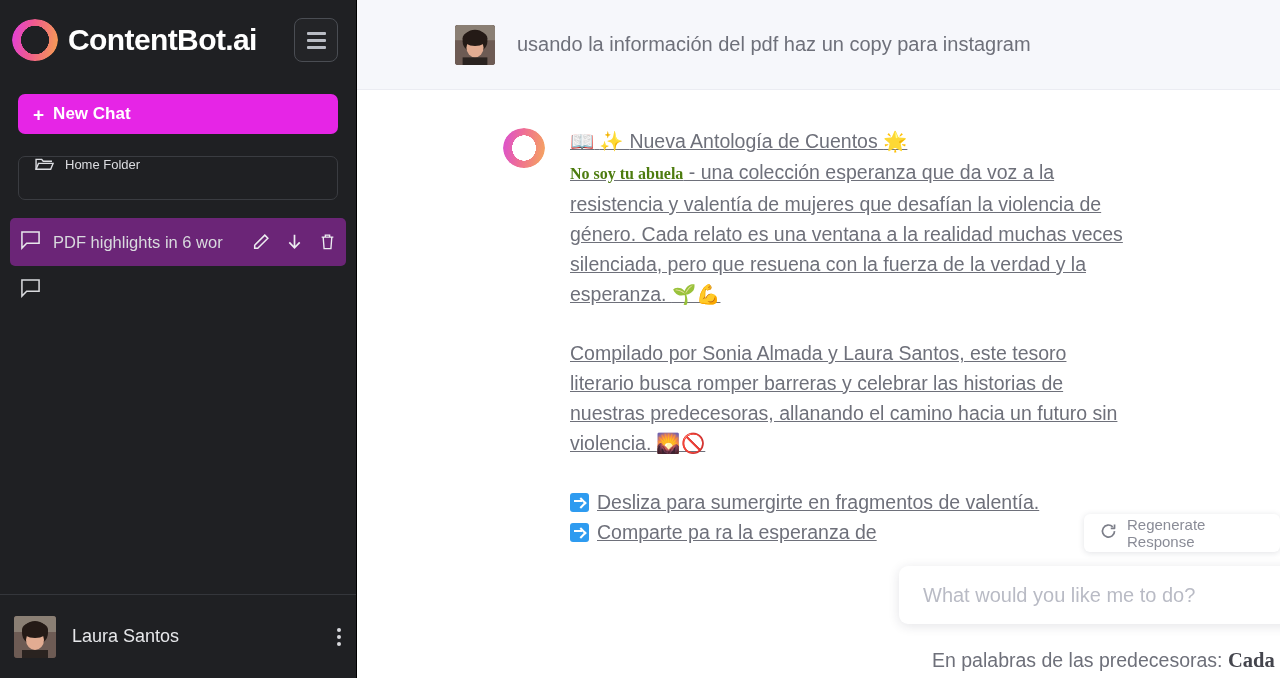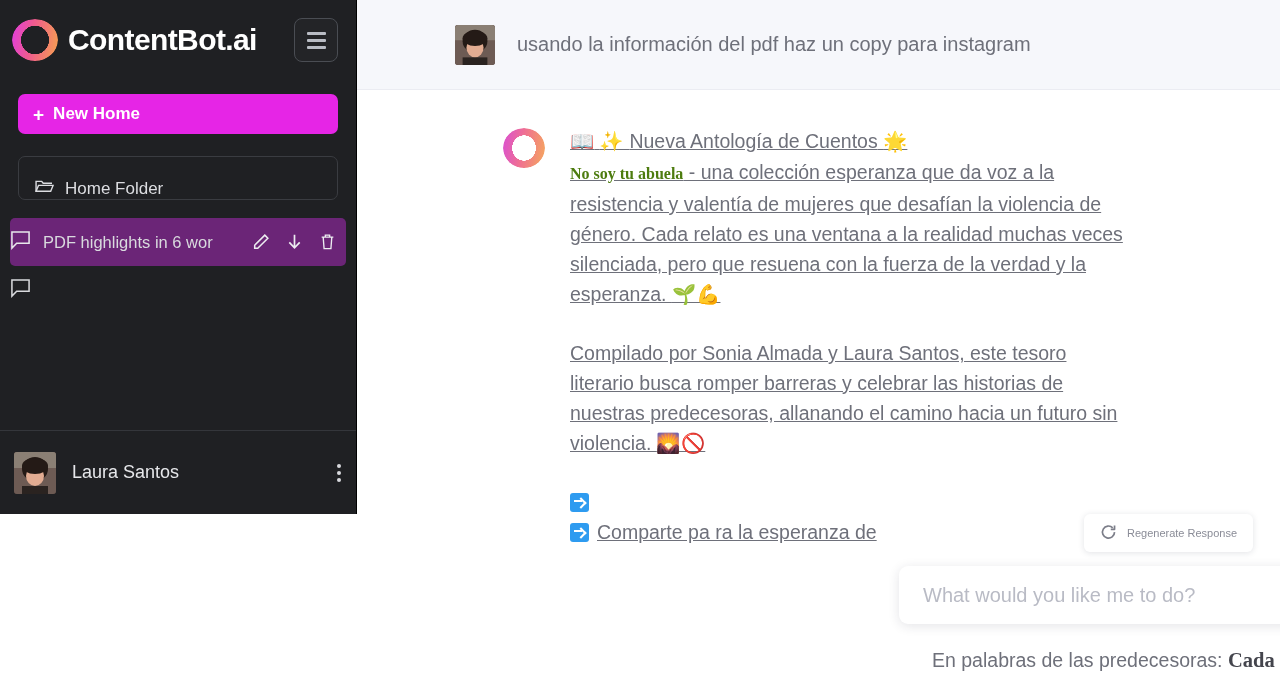--- a/index.html
+++ b/index.html
@@ -6,21 +6,21 @@
   html, body {
     width: 1280px; height: 678px;
     overflow: hidden;
     font-family: "Liberation Sans", sans-serif;
     background: #ffffff;
   }
   .app { display: flex; width: 1280px; height: 678px; position: relative; }
 
   
   .sidebar {
-    width: 357px; height: 514px;
+    width: 357px; height: 678px;
     background: #1f2023;
     border-right: 1px solid #000;
     display: flex; flex-direction: column;
     position: relative;
     flex: 0 0 357px;
   }
   .sb-header {
     height: 80px;
     display: flex; align-items: center;
     padding: 0 18px 0 12px;
@@ -72,34 +72,34 @@
     cursor: pointer;
     font-family: "Liberation Sans", sans-serif;
   }
   .new-chat .plus { font-size: 19px; font-weight: 700; line-height: 1; }
 
   .folder-row {
     margin-top: 22px;
     height: 44px;
     border: 1px solid #3a3c41;
     border-radius: 7px;
-    display: flex; align-items: flex-end;
+    display: flex; align-items: flex-start;
     padding-left: 16px;
     gap: 11px;
     color: #dcdde1;
-    font-size: 17px;
+    font-size: 13px;
     cursor: pointer;
   }
 
   .chat-list { margin-top: 18px; }
   .chat-row {
     height: 48px;
     display: flex; align-items: center;
     gap: 12px;
-    padding: 0 10px 0 0;
+    padding: 0 10px 0 10px;
     margin: 0 -8px;
     color: #d9dade;
     font-size: 16.5px;
     cursor: pointer;
     white-space: nowrap;
     overflow: hidden;
   }
   .chat-row.active { background: #6b2577; border-radius: 5px; }
   .chat-row .ctitle { overflow: hidden; text-overflow: clip; flex: 1 1 auto; }
   .chat-row .acts { display: flex; align-items: center; gap: 16px; margin-left: 6px; flex: 0 0 auto; }
@@ -186,21 +186,21 @@
     position: absolute;
     left: 727px; top: 514px;
     height: 38px;
     background: #ffffff;
     border-radius: 6px;
     box-shadow: 0 1px 6px rgba(30,35,60,0.13);
     display: flex; align-items: center;
     gap: 10px;
     padding: 0 16px;
     color: #8a8c97;
-    font-size: 11px;
+    font-size: 15px;
     cursor: pointer;
     z-index: 5;
   }
 
   
   .composer-wrap {
     position: absolute;
     left: 542px; top: 566px;
     width: 586px; height: 58px;
     z-index: 6;
@@ -251,21 +251,21 @@
         <i></i>
           <i></i>
           <i></i>
       </div>
     </div>
 
     <div class="sb-body">
 
       <button class="new-chat">
         <span class="plus">+</span>
-        <span>New Home</span>
+        <span>New Chat</span>
       </button>
 
       <div class="folder-row">
         <span>
           <svg width="19" height="15" viewBox="0 0 20 16" fill="none" stroke="#dcdde1" stroke-width="1.5">
             <path d="M1 13V2.5h6l1.6 2H18"></path>
             <path d="M1 13l2.6-6.2H19.2L16.6 13H1z"></path>
           </svg>
         </span>
         <span>Home Folder</span>
@@ -361,21 +361,21 @@
           <span class="emoji">🌟</span><br>
           <b>No soy tu abuela</b><span> - una colección esperanza que da voz a la resistencia y valentía de mujeres que desafían la violencia de género. Cada relato es una ventana a la realidad muchas veces silenciada, pero que resuena con la fuerza de la verdad y la esperanza. </span><span class="emoji">🌱💪</span>
         </p>
 
         <p>
           <span>Compilado por Sonia Almada y Laura Santos, este tesoro literario busca romper barreras y celebrar las historias de nuestras predecesoras, allanando el camino hacia un futuro sin violencia. </span><span class="emoji">🌄🚫</span>
         </p>
 
         <p class="tight">
           <span class="bullet">
-            <span class="arrow-badge"></span>
+            <span class="arrow-badge"></span><span>Desliza para sumergirte en fragmentos de valentía.</span>
           </span>
           <span class="bullet">
             <span class="arrow-badge"></span><span>Comparte pa                              ra la esperanza de</span>
           </span>
         </p>
       </div>
     </div>
 
     <div class="tail-line">
       <span>En palabras de las predecesoras: </span><b>Cada letra en estas</b>

